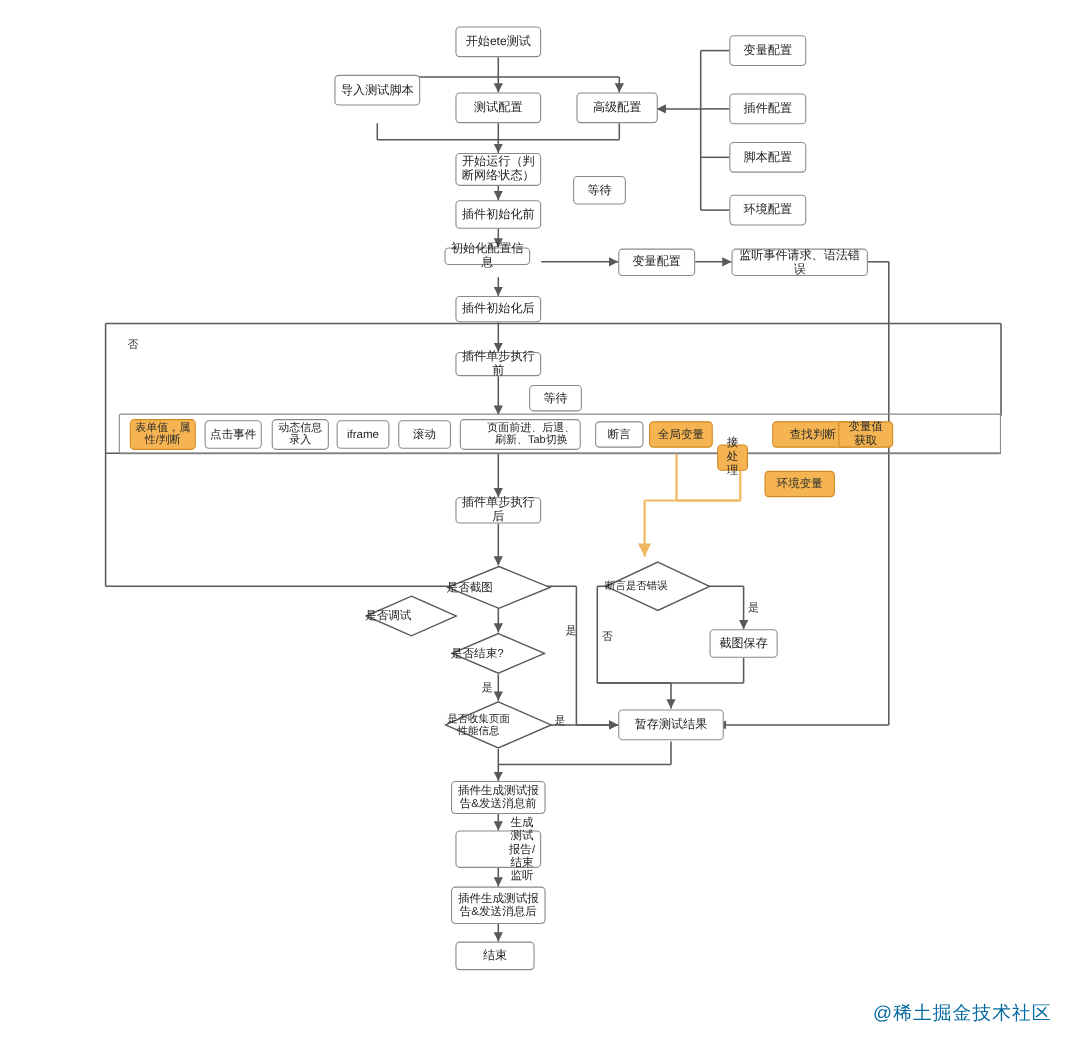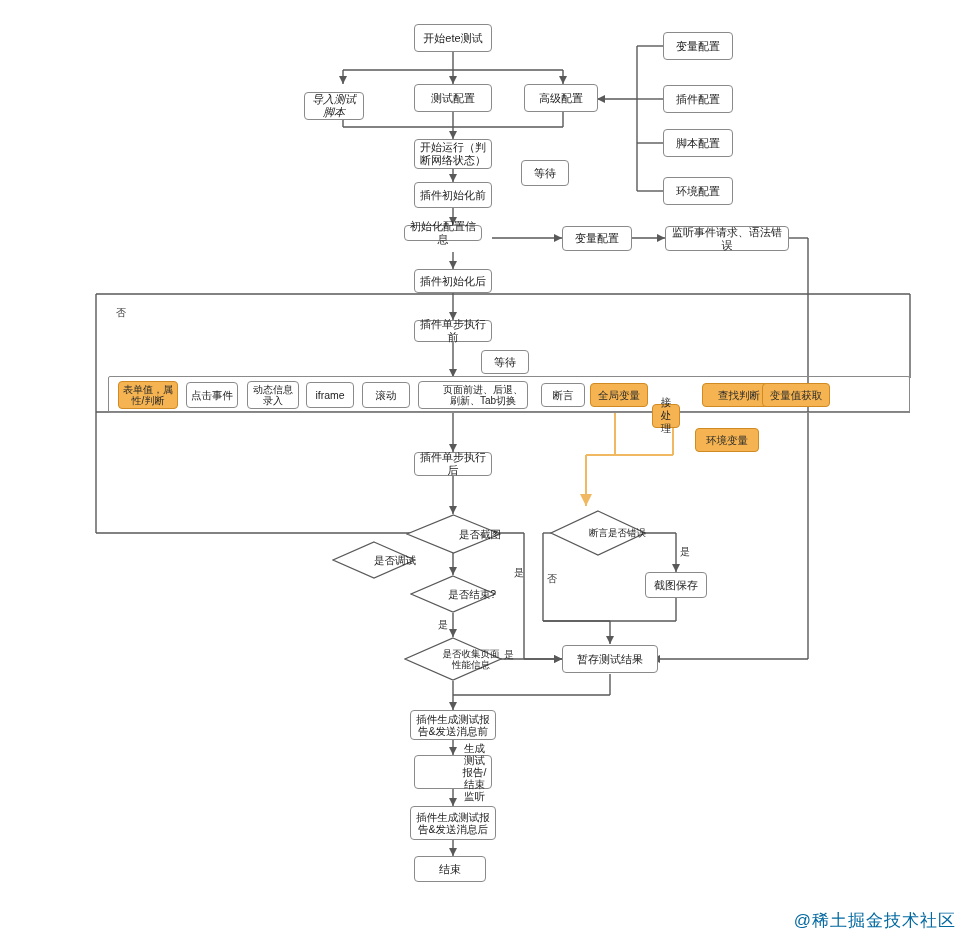--- a/index.html
+++ b/index.html
@@ -20,21 +20,21 @@
     padding:2px 4px;
     z-index:3;
   }
   .node.orange{
     background:#f5b451;
     border:1px solid #d08a21;
     color:#2b2b2b;
   }
   .diamond{
     position:absolute;z-index:3;
-    display:flex;align-items:center;justify-content:flex-end;
+    display:flex;align-items:center;justify-content:flex-start;
   }
   .diamond .dlabel{
     position:relative;z-index:4;
     font-size:10.5px;line-height:12px;color:#222;text-align:center;
     pointer-events:none;
   }
   .diamond svg{position:absolute;left:0;top:0;}
   .grouprect{
     position:absolute;box-sizing:border-box;
     border:1px solid #8a8a8a;background:transparent;border-radius:2px;
@@ -149,21 +149,21 @@
       <path d="M615,455 L673,455"></path>
       <path d="M586,455 L673,455"></path>
       <path d="M586,455 L586,506" marker-end="url(#aho)"></path>
     </g>
   </svg>
 
   <div class="grouprect" style="left:108px;top:376px;width:802px;height:37px;"></div>
 
   <div class="node" style="left:414px;top:24px;width:78px;height:28px;">开始ete测试</div>
 
-  <div class="node" style="left:304px;top:92px;width:60px;height:28px;font-style:italic;">导入测试脚本</div>
+  <div class="node" style="left:304px;top:68px;width:78px;height:28px;">导入测试脚本</div>
   <div class="node" style="left:414px;top:84px;width:78px;height:28px;">测试配置</div>
   <div class="node" style="left:524px;top:84px;width:74px;height:28px;">高级配置</div>
 
   <div class="node" style="left:663px;top:32px;width:70px;height:28px;">变量配置</div>
   <div class="node" style="left:663px;top:85px;width:70px;height:28px;">插件配置</div>
   <div class="node" style="left:663px;top:129px;width:70px;height:28px;">脚本配置</div>
   <div class="node" style="left:663px;top:177px;width:70px;height:28px;">环境配置</div>
 
   <div class="node" style="left:414px;top:139px;width:78px;height:30px;">开始运行（判断网络状态）</div>
 
@@ -186,21 +186,21 @@
   <div class="node orange" style="left:118px;top:381px;width:60px;height:28px;font-size:10px;line-height:11px;">表单值，属性/判断</div>
   <div class="node" style="left:186px;top:382px;width:52px;height:26px;font-size:10.5px;">点击事件</div>
   <div class="node" style="left:247px;top:381px;width:52px;height:28px;font-size:10px;line-height:11px;">动态信息录入</div>
   <div class="node" style="left:306px;top:382px;width:48px;height:26px;font-size:10.5px;">iframe</div>
   <div class="node" style="left:362px;top:382px;width:48px;height:26px;font-size:10.5px;">滚动</div>
   <div class="node" style="left:418px;top:381px;width:110px;height:28px;font-size:10px;line-height:11px;padding-left:24px;">页面前进、后退、刷新、Tab切换</div>
   <div class="node" style="left:541px;top:383px;width:44px;height:24px;font-size:10.5px;">断言</div>
   <div class="node orange" style="left:590px;top:383px;width:58px;height:24px;font-size:10.5px;">全局变量</div>
   <div class="node orange" style="left:652px;top:404px;width:28px;height:24px;font-size:10.5px;font-family:Liberation Mono, monospace;">接处理</div>
   <div class="node orange" style="left:702px;top:383px;width:74px;height:24px;font-size:10.5px;">查找判断</div>
-  <div class="node orange" style="left:762px;top:383px;width:68px;height:24px;font-size:10.5px;">变量值获取</div>
+  <div class="node orange" style="left:762px;top:383px;width:50px;height:24px;font-size:10.5px;">变量值获取</div>
 
   <div class="node orange" style="left:695px;top:428px;width:64px;height:24px;font-size:10.5px;">环境变量</div>
 
   <div class="node" style="left:414px;top:452px;width:78px;height:24px;">插件单步执行后</div>
 
   <div class="node" style="left:645px;top:572px;width:62px;height:26px;">截图保存</div>
 
   <div class="node" style="left:562px;top:645px;width:96px;height:28px;">暂存测试结果</div>
 
   <div class="node" style="left:410px;top:710px;width:86px;height:30px;font-size:10.5px;line-height:12px;">插件生成测试报告&amp;发送消息前</div>

